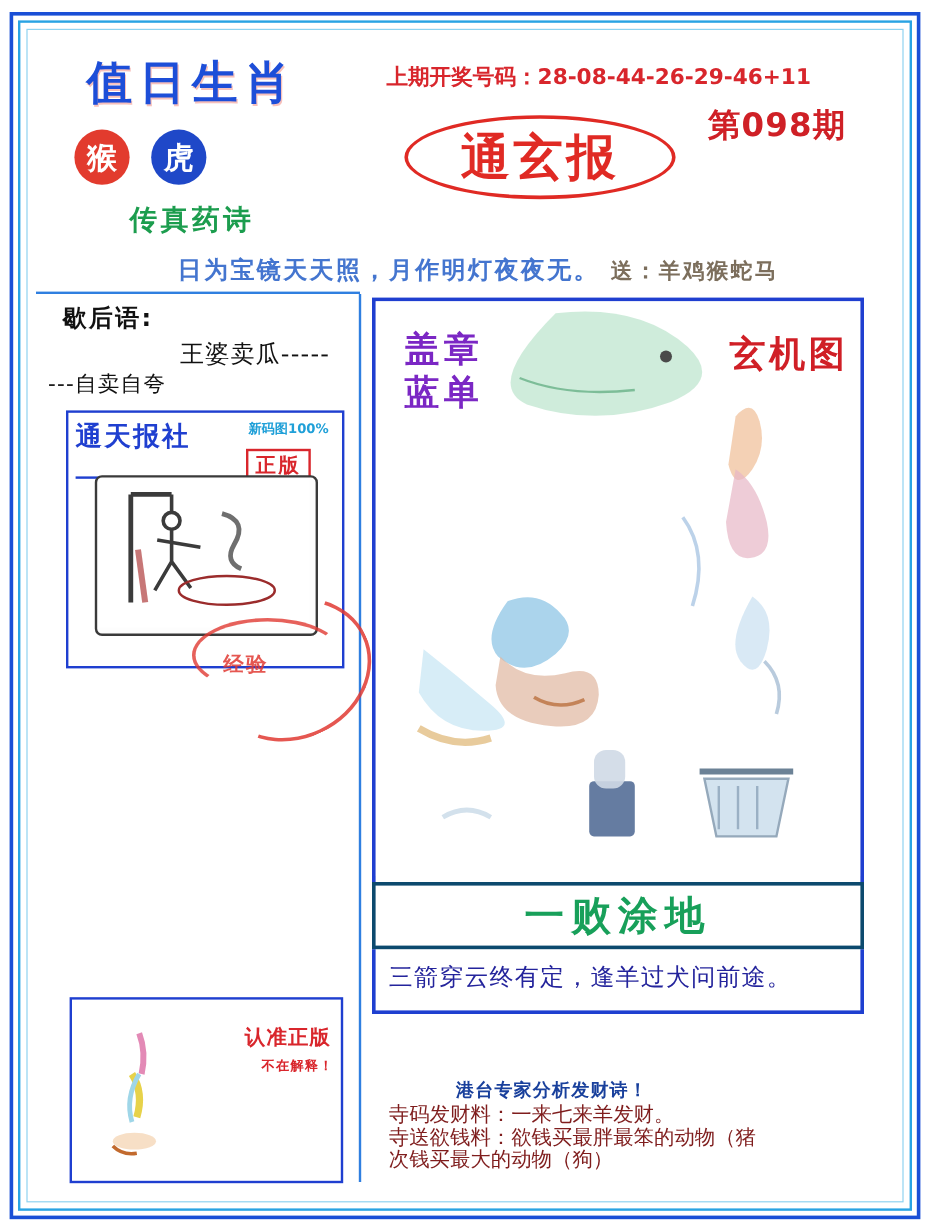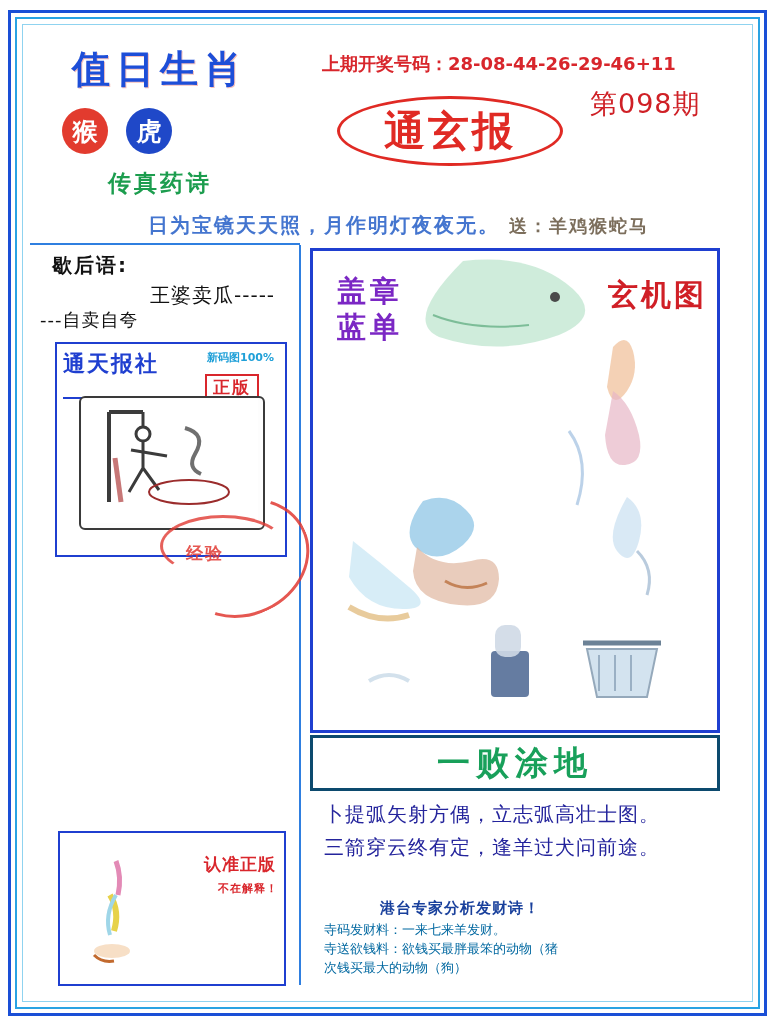--- a/index.html
+++ b/index.html
@@ -88,21 +88,21 @@
     font-weight: bold;
     color: #d8262c;
     letter-spacing: 0px;
     font-family: "DejaVu Sans", sans-serif;
     white-space: nowrap;
   }
   .issue-no {
     position: absolute;
     left: 590px; top: 86px;
     font-size: 27px;
-    font-weight: normal;
+    font-weight: bold;
     color: #cf2026;
     font-family: "DejaVu Sans", sans-serif;
     letter-spacing: 1px;
   }
 
   .masthead {
     position: absolute;
     left: 337px; top: 96px;
     width: 220px; height: 64px;
     border: 3px solid #e02a24;
@@ -292,21 +292,21 @@
   .left2-figure {
     position: absolute;
     left: 26px; top: 22px;
     width: 64px; height: 110px;
   }
 
   
   .right-panel {
     position: absolute;
     left: 310px; top: 248px;
-    width: 410px; height: 485px;
+    width: 410px; height: 597px;
     border: 3px solid #1f3fd0;
     background: #ffffff;
     box-sizing: border-box;
     overflow: hidden;
   }
   .gaizhang {
     position: absolute;
     left: 24px; top: 22px;
     font-size: 29px;
     font-weight: bold;
@@ -362,22 +362,22 @@
     font-size: 15px;
     font-weight: bold;
     color: #19409c;
     letter-spacing: 1px;
     font-family: "DejaVu Sans", sans-serif;
   }
   .expert-lines {
     position: absolute;
     left: 324px; top: 920px;
     width: 400px;
-    font-size: 13px;
-    color: #0369a1;
+    font-size: 17px;
+    color: #7f1d1d;
     line-height: 19px;
     font-family: "DejaVu Sans", sans-serif;
   }
   .expert-lines div { white-space: nowrap; }
 </style>
 </head>
 <body>
 
 <div id="page">
 
@@ -480,21 +480,20 @@
       <div>蓝单</div>
     </div>
     <div class="xuanjitu">玄机图</div>
   </div>
 
   <div class="banner-box">
     <span class="banner-text">一败涂地</span>
   </div>
 
   <div class="couplet">
-    <div>卜提弧矢射方偶，立志弧高壮士图。</div>
     <div>三箭穿云终有定，逢羊过犬问前途。</div>
   </div>
 
   <div class="expert-title">港台专家分析发财诗！</div>
   <div class="expert-lines">
     <div>寺码发财料：一来七来羊发财。</div>
     <div>寺送欲钱料：欲钱买最胖最笨的动物（猪</div>
     <div>次钱买最大的动物（狗）</div>
   </div>
 

